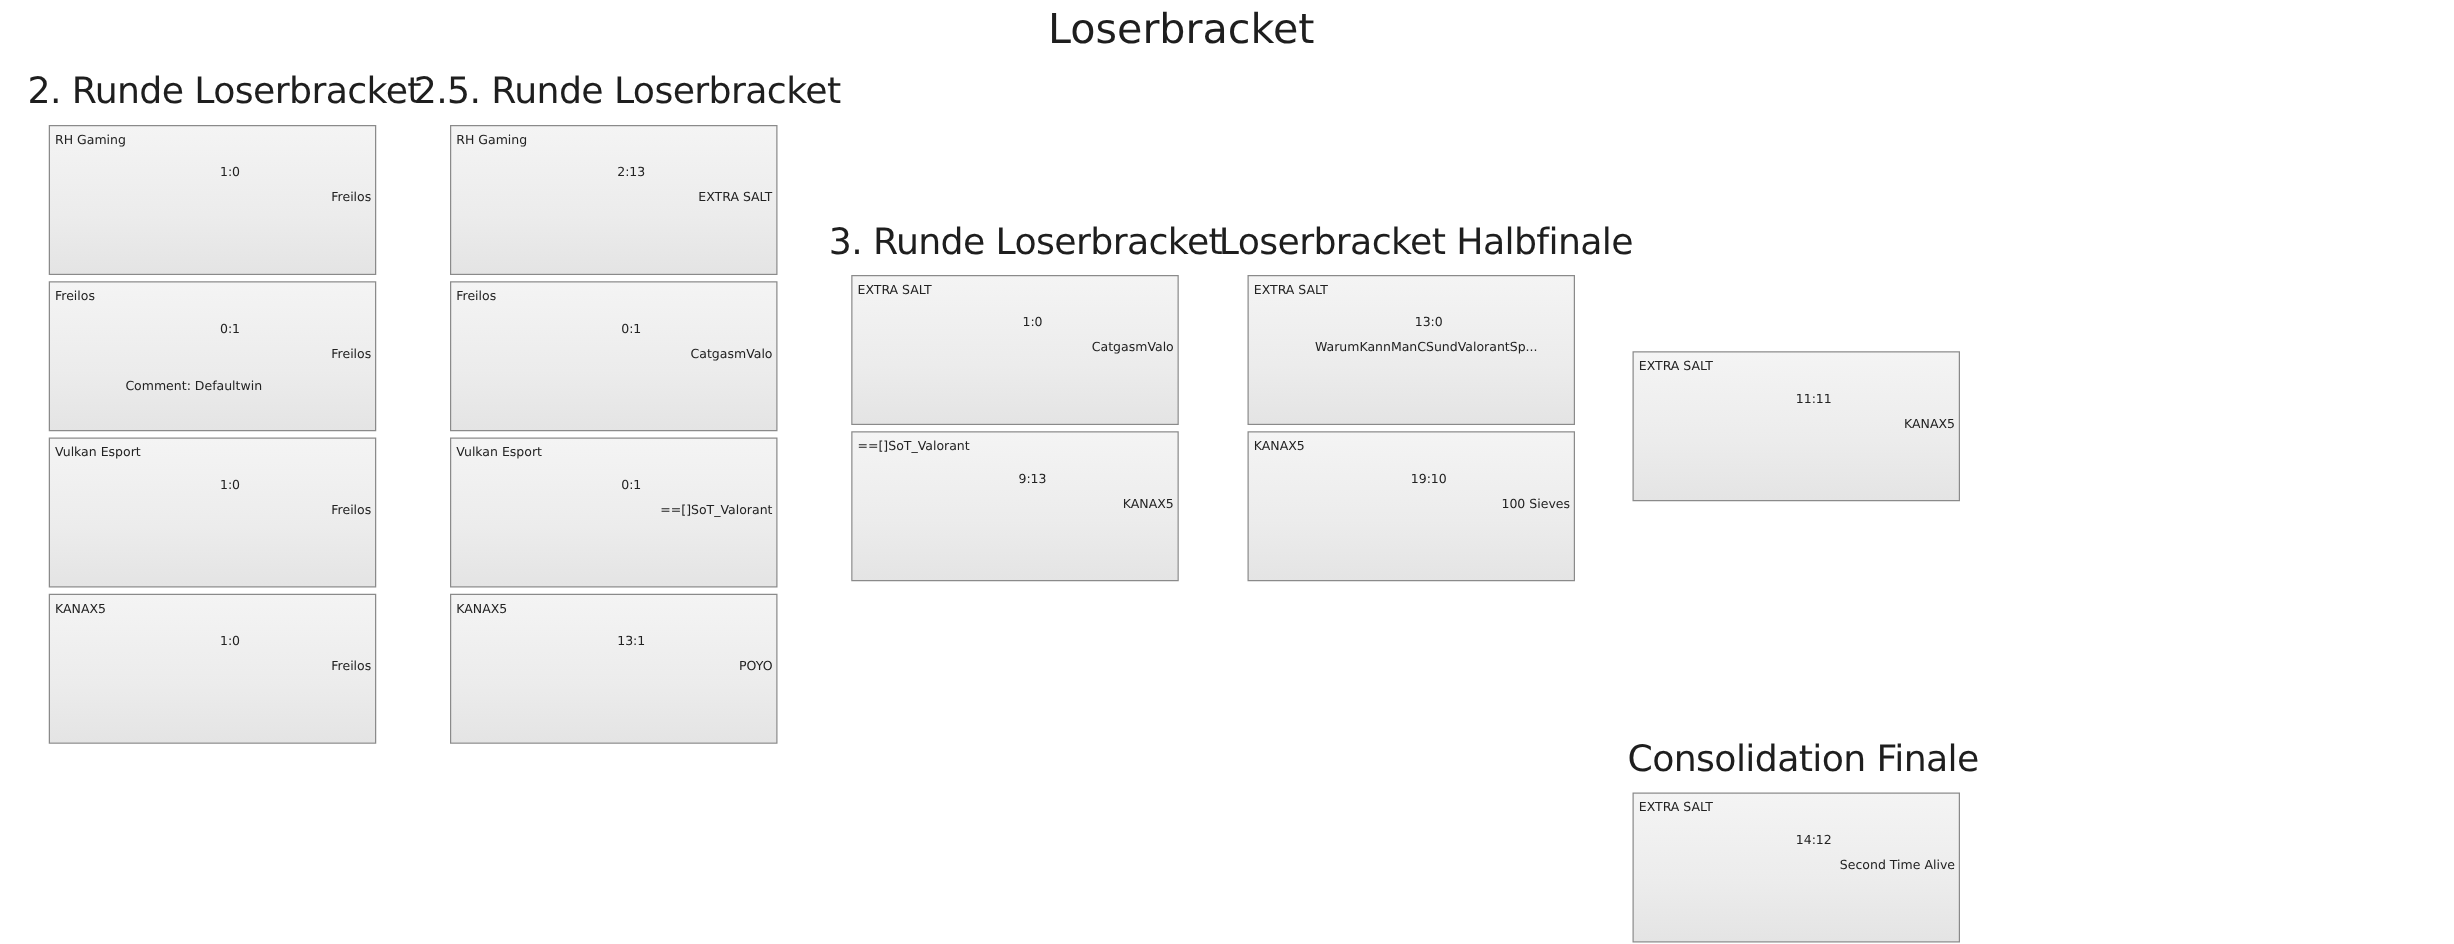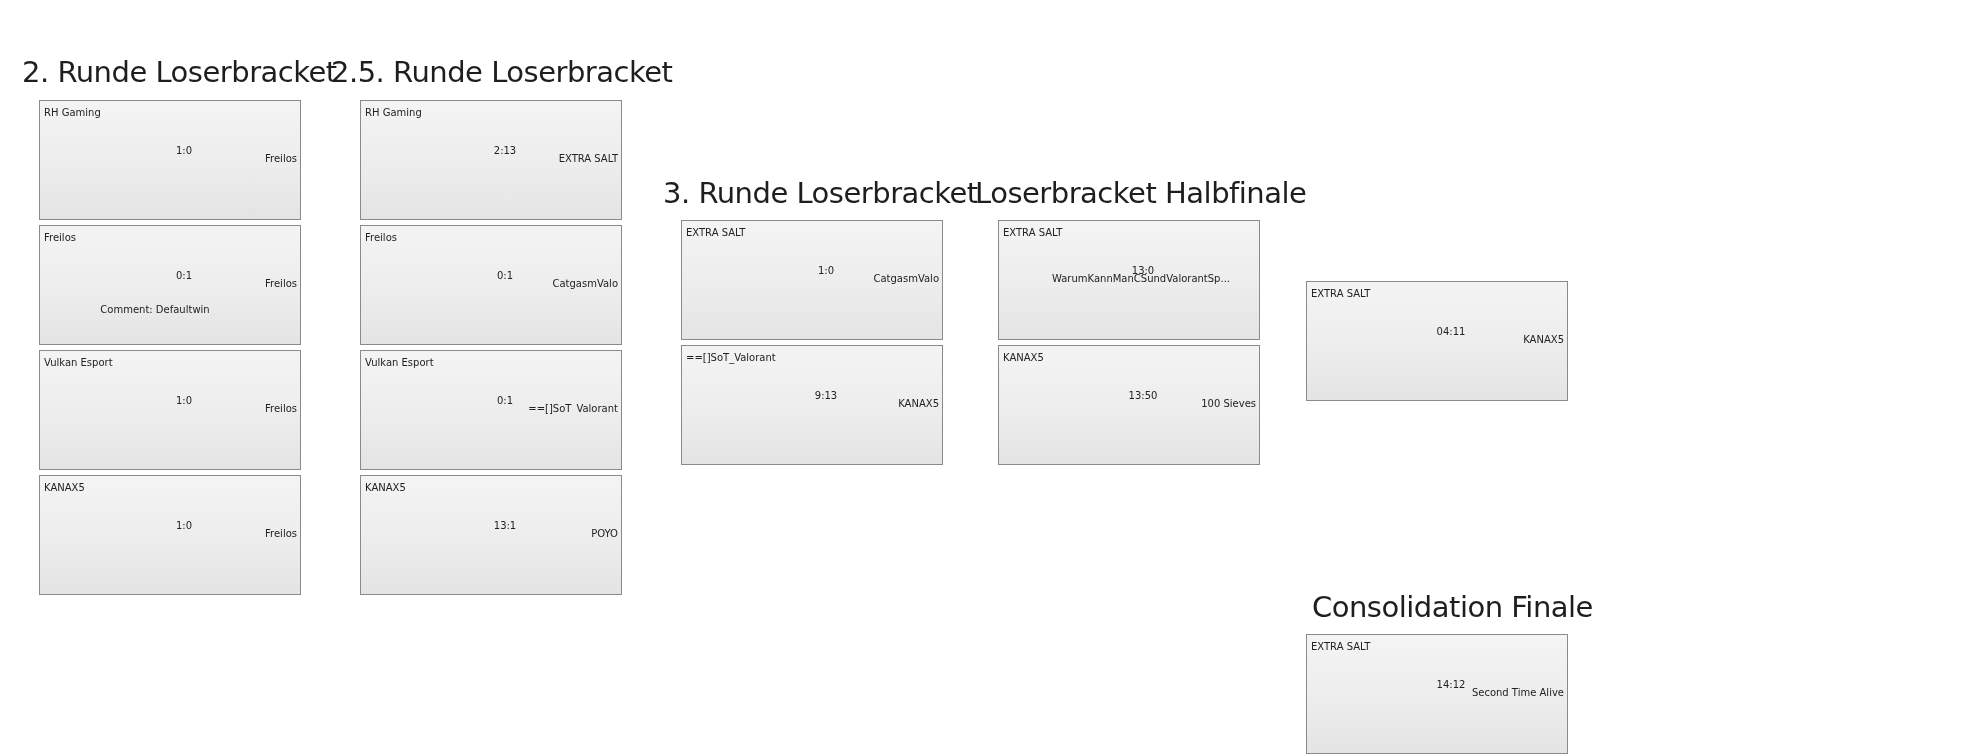--- a/index.html
+++ b/index.html
@@ -51,21 +51,21 @@
     .match-card .team1 {
       position: absolute;
       left: 4px;
       top: 6px;
       white-space: nowrap;
     }
     .match-card .score {
       position: absolute;
       left: 0;
       width: 288px;
-      top: 44px;
+      top: 32px;
       text-align: center;
       white-space: nowrap;
     }
     .match-card .team2 {
       position: absolute;
       right: 3px;
       top: 52px;
       white-space: nowrap;
       text-align: right;
       max-width: 230px;
@@ -88,20 +88,21 @@
       top: 78px;
       text-align: center;
       white-space: nowrap;
     }
   </style>
 </head>
 <body>
 
 <div class="page">
 
+  <div class="main-title">Loserbracket</div>
 
   <div class="round-title" style="left:22px; top:53px;text-align:right;">2. Runde Loserbracket</div>
 
   <div class="match-card" style="left:39px; top:100px;">
     <span class="team1">RH Gaming</span>
     <span class="score">1:0</span>
     <span class="team2">Freilos</span>
   </div>
   <div class="match-card" style="left:39px; top:225px;">
     <span class="team1">Freilos</span>
@@ -158,32 +159,32 @@
 
   <div class="round-title" style="left:975px; top:174px;">Loserbracket Halbfinale</div>
 
   <div class="match-card" style="left:998px; top:220px;">
     <span class="team1">EXTRA SALT</span>
     <span class="score">13:0</span>
     <span class="team2 center">WarumKannManCSundValorantSp...</span>
   </div>
   <div class="match-card" style="left:998px; top:345px;">
     <span class="team1">KANAX5</span>
-    <span class="score">13:50</span>
+    <span class="score">19:10</span>
     <span class="team2">100 Sieves</span>
   </div>
 
 
   <div class="match-card" style="left:1306px; top:281px;">
     <span class="team1">EXTRA SALT</span>
-    <span class="score">04:11</span>
+    <span class="score">11:11</span>
     <span class="team2">KANAX5</span>
   </div>
 
-  <div class="round-title" style="left:1302px; top:588px;margin-left:10px;">Consolidation Finale</div>
+  <div class="round-title" style="left:1302px; top:588px;">Consolidation Finale</div>
 
   <div class="match-card" style="left:1306px; top:634px;">
     <span class="team1">EXTRA SALT</span>
     <span class="score">14:12</span>
     <span class="team2">Second Time Alive</span>
   </div>
 
 </div>
 
 </body></html>

